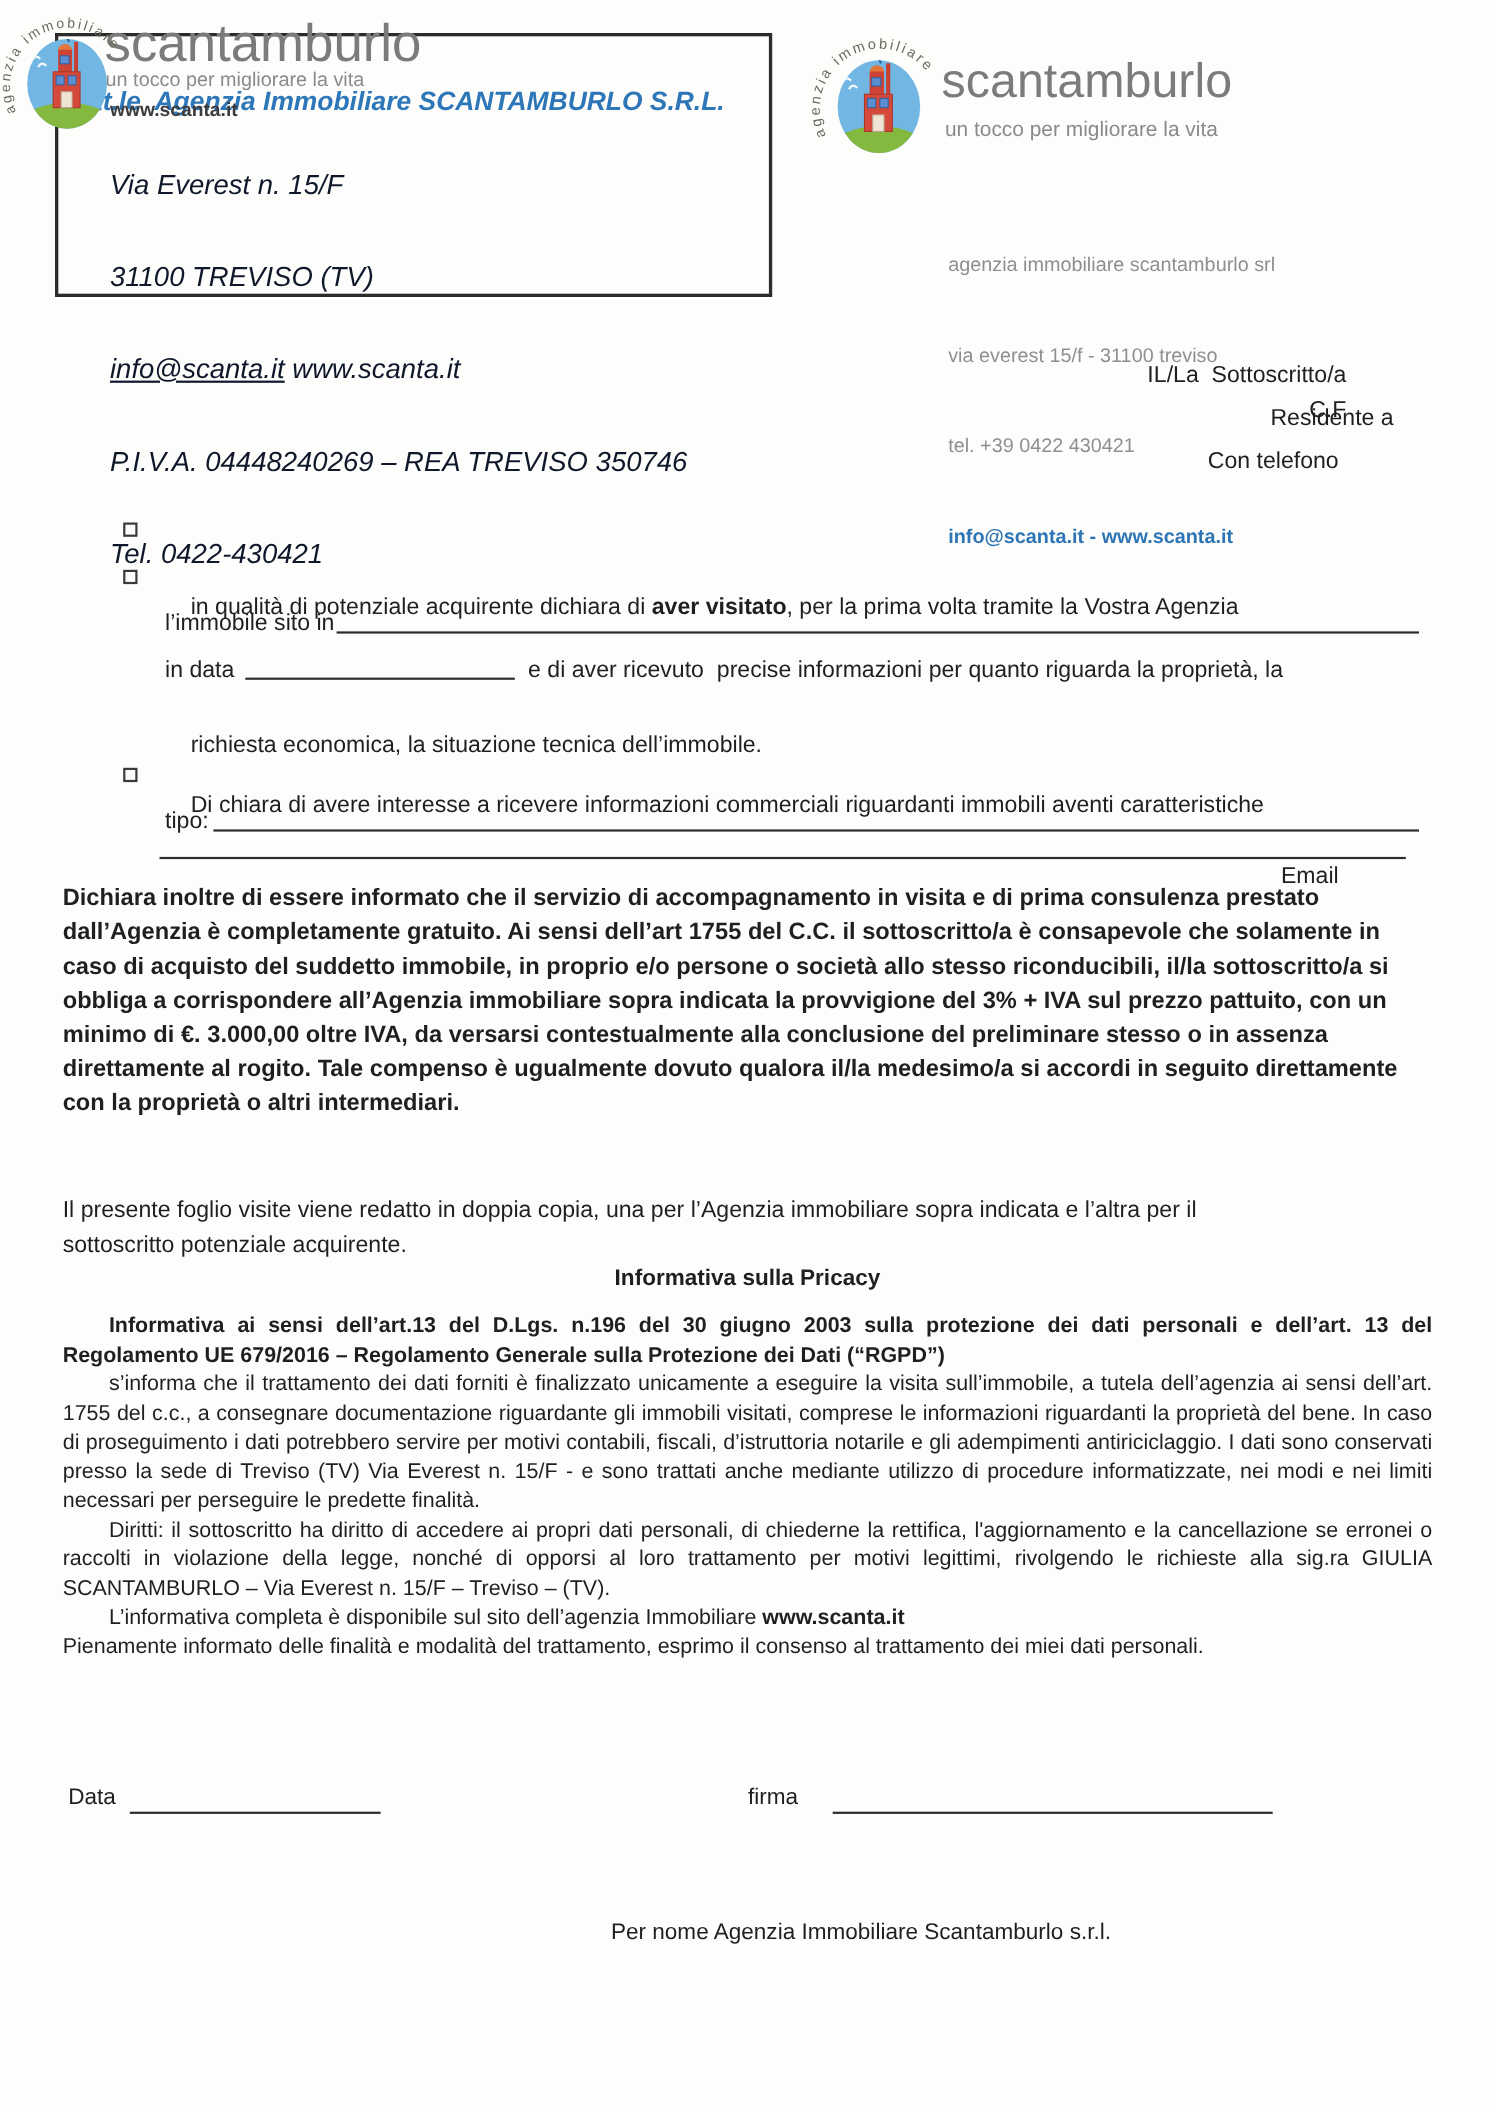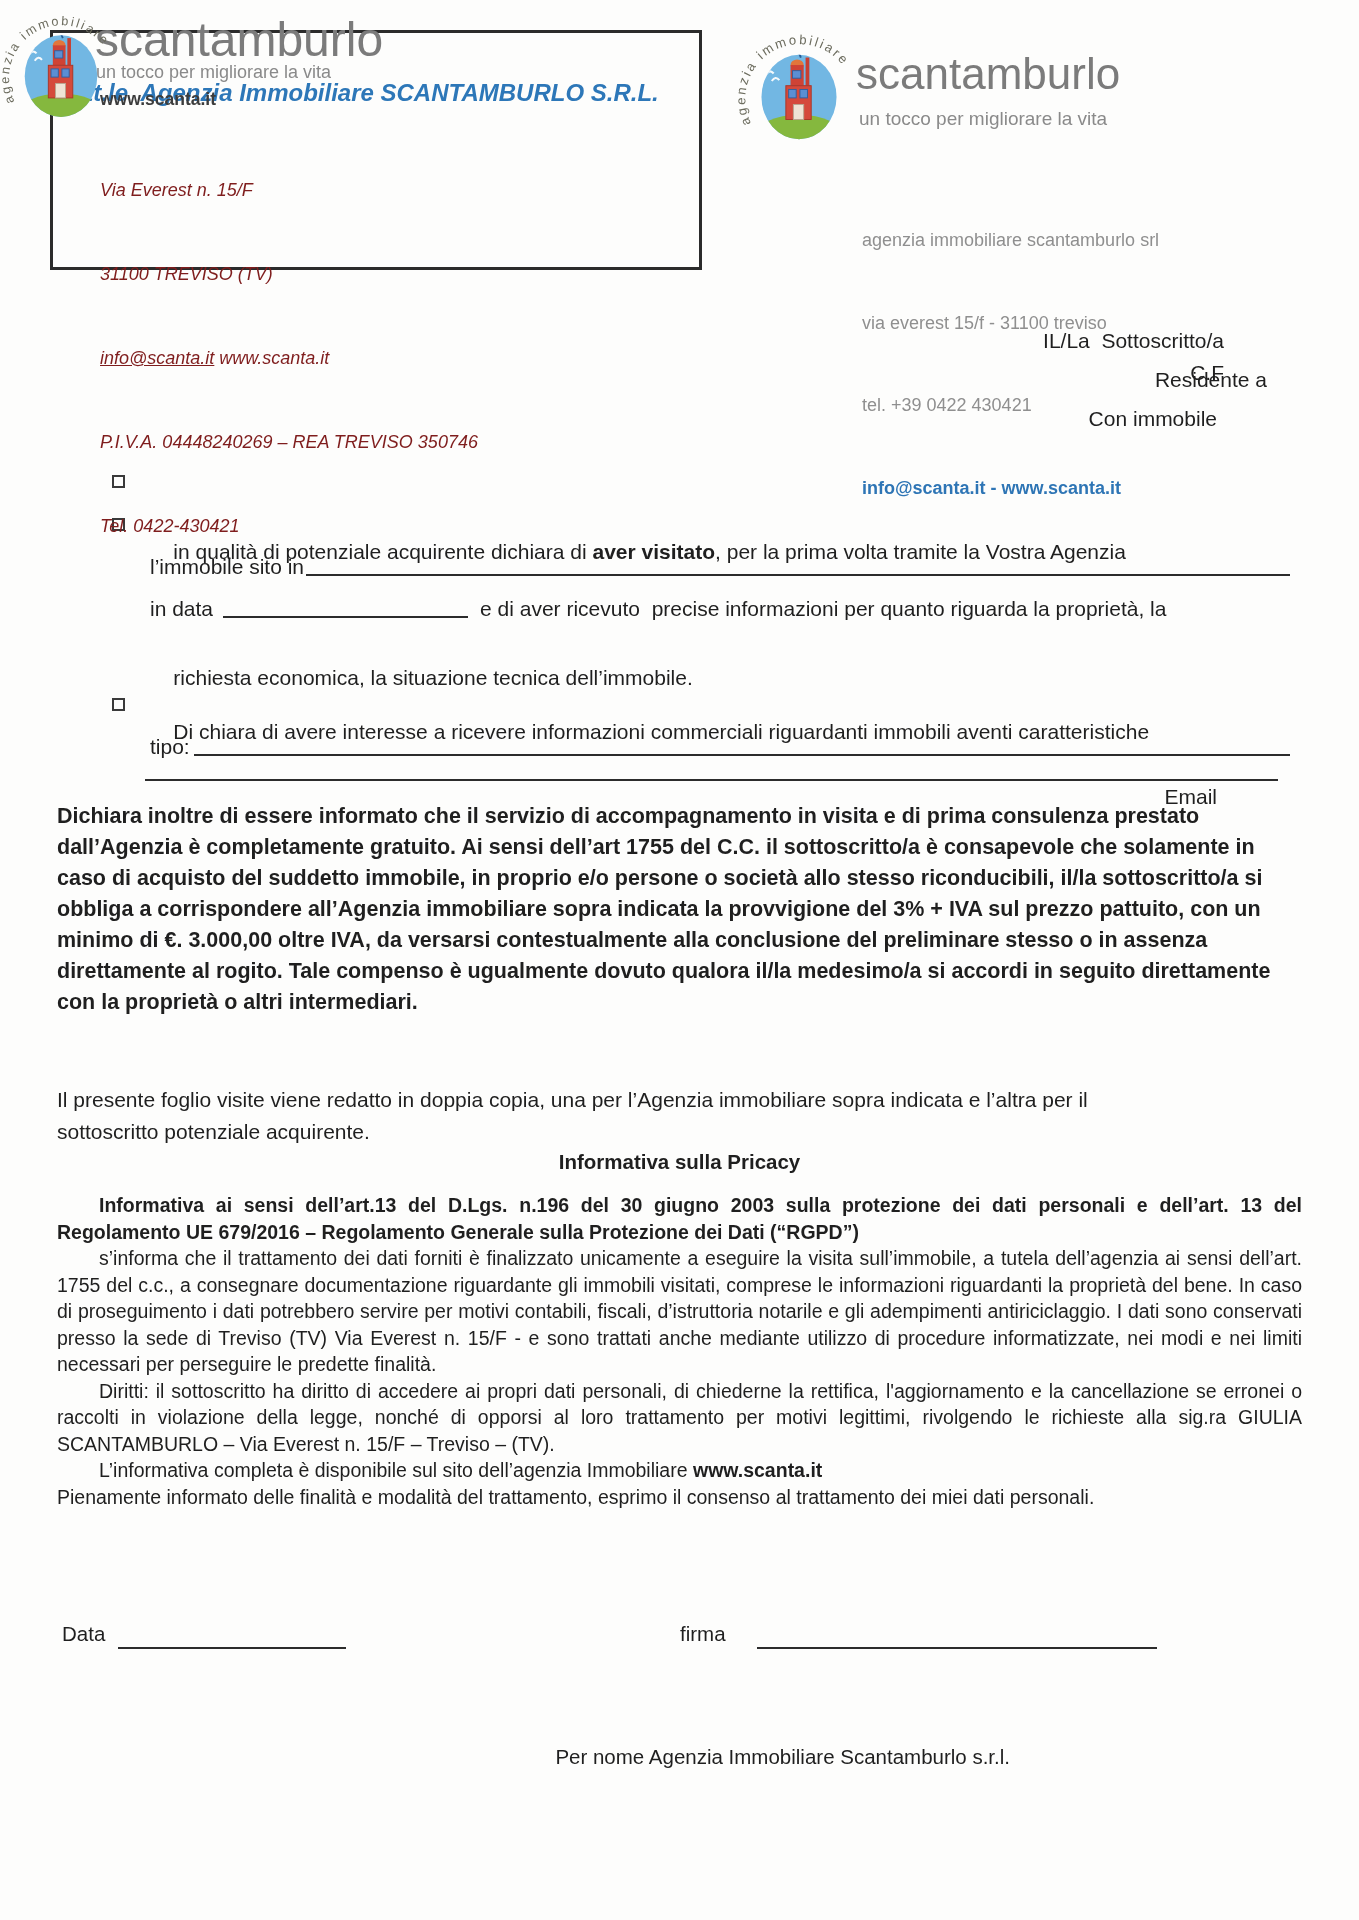--- a/index.html
+++ b/index.html
@@ -15,21 +15,21 @@
   
   .sender-box { left:50px; top:30px; width:652px; height:240px; border:3px solid #2b2b2b; z-index:1; }
   .brand-big { color:#7b7b7b; letter-spacing:0px; z-index:2; line-height:1; }
   .brand-left { left:95px; top:16px; font-size:48px; }
   .brand-right { left:856px; top:52px; font-size:44px; }
   .tagline { color:#8a8a8a; z-index:2; }
   .tagline-left { left:96px; top:62px; font-size:18px; }
   .tagline-right { left:859px; top:108px; font-size:19px; }
   .recipient { left:72px; top:79px; font-size:24px; font-weight:bold; font-style:italic; color:#2d77b8; z-index:2; white-space:pre; }
   .www-overlap { left:100px; top:89px; font-size:17.5px; font-weight:bold; color:#3c3c3c; z-index:4; }
-  .addr-left { left:100px; top:120px; font-size:18px; font-style:italic; color:#7f1d1d; line-height:28px; z-index:2; white-space:pre; }
+  .addr-left { left:100px; top:98px; font-size:25px; font-style:italic; color:#0f172a; line-height:28px; z-index:2; white-space:pre; }
   .addr-left .u { text-decoration:underline; }
   .addr-right { left:862px; top:172px; font-size:18px; color:#8f8f8f; line-height:27.5px; white-space:pre; }
   .contact-right { color:#2e75b5; font-weight:bold; }
   .logo { z-index:3; }
 
   
   .fill-row { display:flex; align-items:flex-end; font-size:21px;flex-direction:column; }
   .fill-row .lbl { white-space:pre; line-height:1.25; }
   .blank { flex:1; border-bottom:2px solid #2c2c2c; height:2px; margin:0 0 4px 8px; }
   .iblank { display:inline-block; border-bottom:2px solid #2c2c2c; height:3px; }
@@ -137,21 +137,21 @@
     <span class="lbl" style="margin-left:2px;">C.F</span>
     <span class="blank" style="flex:1; margin-left:2px;"></span>
   </div>
 
   <div class="abs fill-row" style="left:72px; top:367px; width:1155px;margin-left:40px;">
     <span class="lbl">Residente a</span>
     <span class="blank"></span>
   </div>
 
   <div class="abs fill-row" style="left:62px; top:406px; width:1155px;">
-    <span class="lbl">Con immobile</span>
+    <span class="lbl">Con telefono</span>
     <span class="blank" style="flex:0 0 348px;"></span>
     <span class="lbl" style="margin-left:10px;">Email</span>
     <span class="blank" style="margin-left:2px;"></span>
   </div>
 
   <span class="cb" style="left:112px; top:475px;"></span>
 
   <span class="cb" style="left:112px; top:518px;"></span>
   <div class="decl-line" style="left:150px; top:511px; width:1140px;">
     <span>in qualità di potenziale acquirente dichiara di </span><b>aver visitato</b><span>, per la prima volta tramite la Vostra Agenzia</span>

